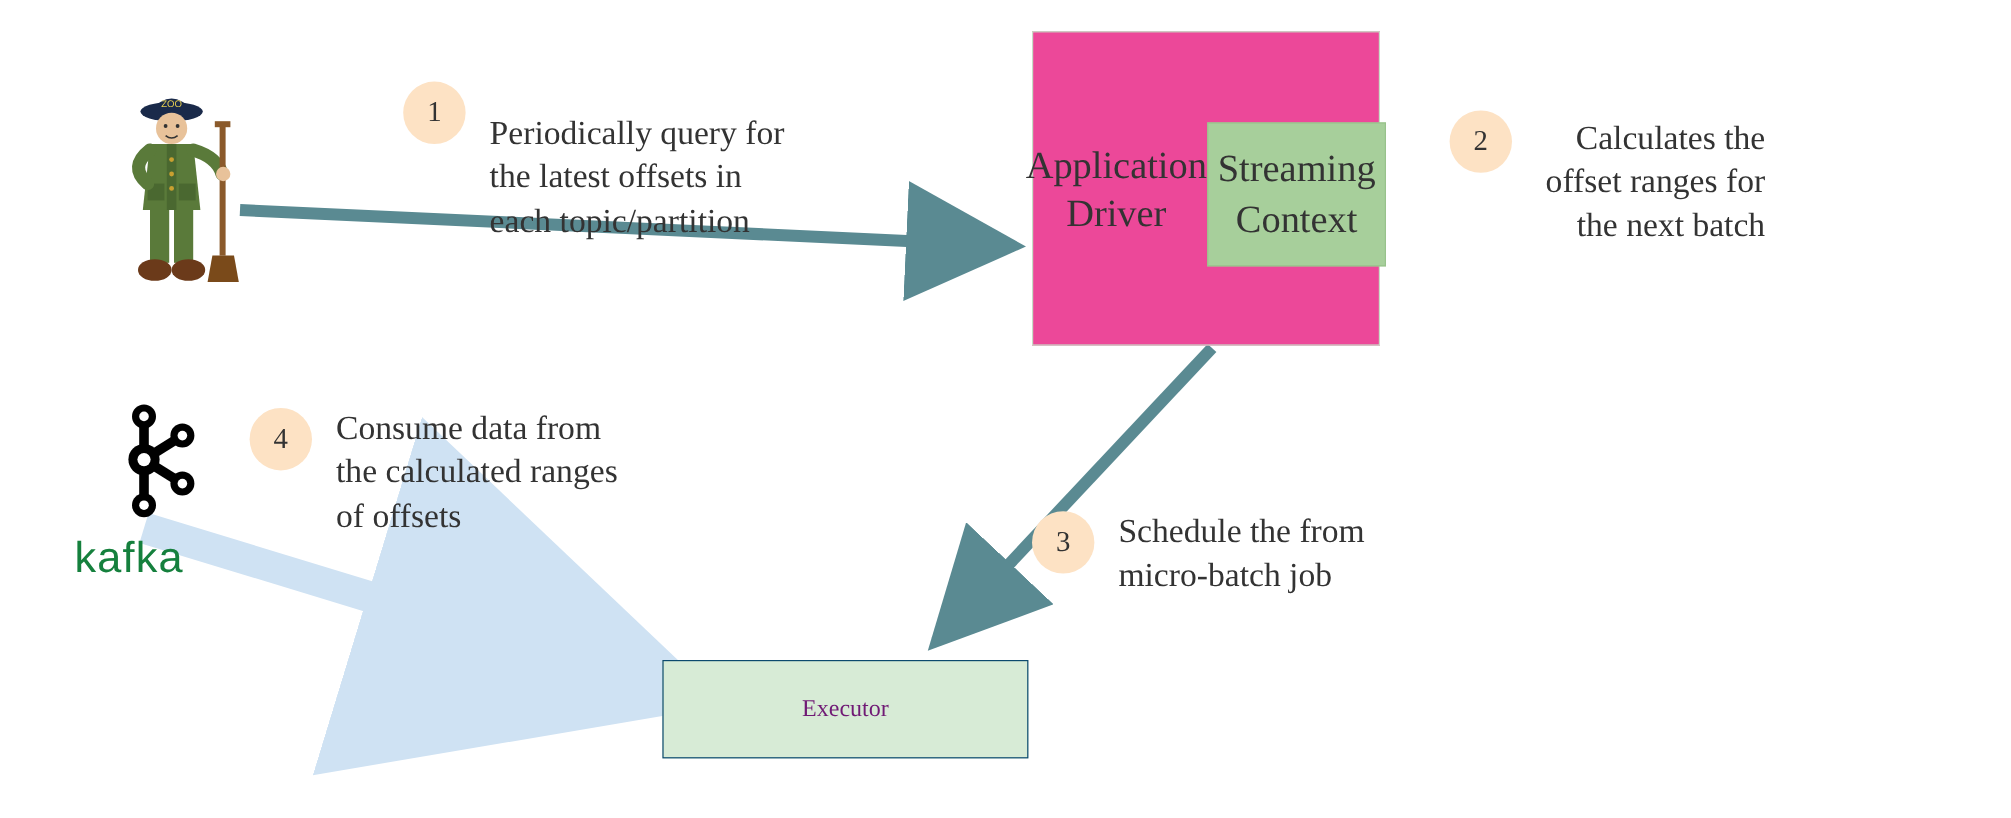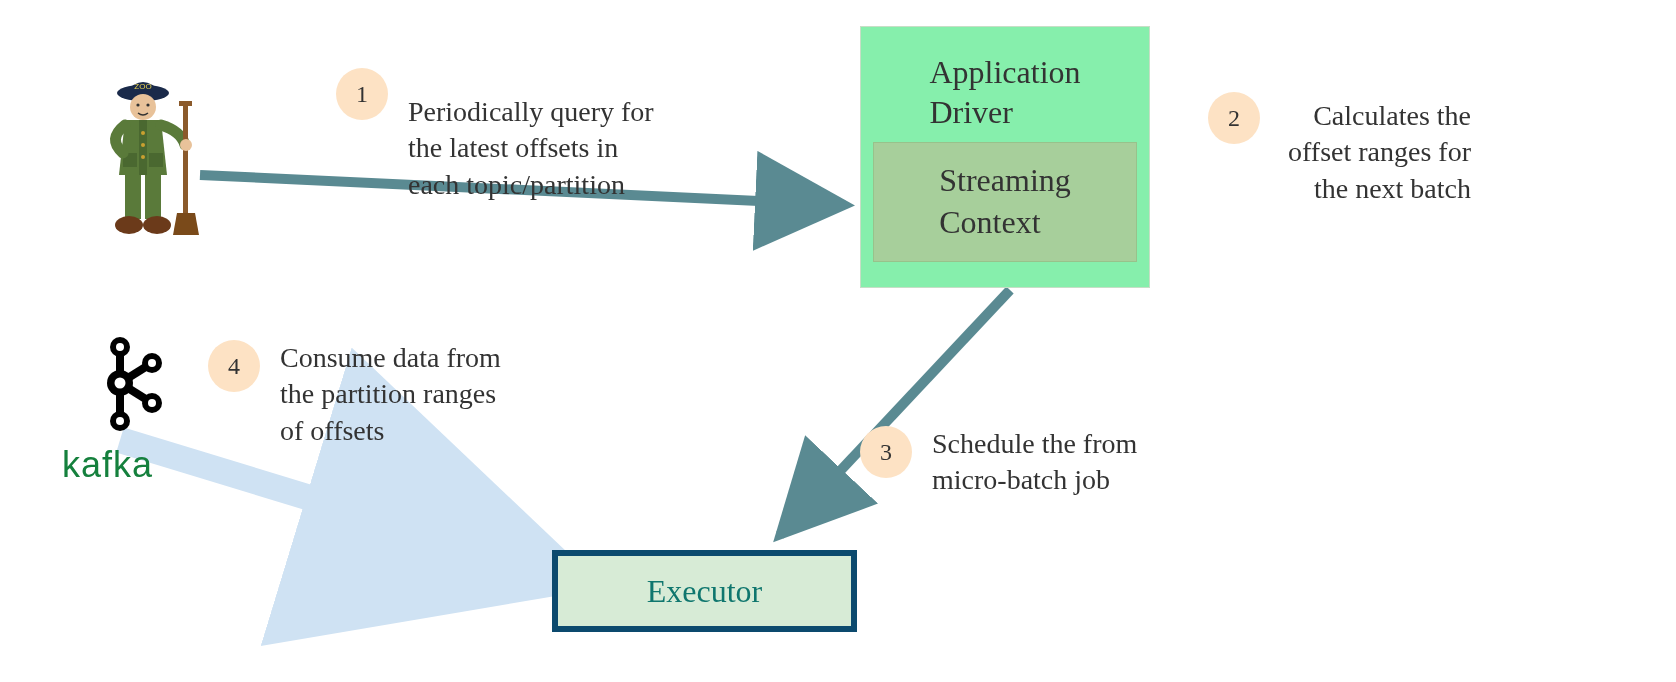--- a/index.html
+++ b/index.html
@@ -9,44 +9,44 @@
     position: relative;
     font-family: "Comic Sans MS", "Segoe Script", "Bradley Hand", cursive;
     background: #fff;
     overflow: hidden;
   }
   .node {
     position: absolute;
     display: flex;
     align-items: center;
     justify-content: center;
-    text-align: left;
+    text-align: center;
   }
   .driver-box {
-    background: #86efac;
+    background: #ec4899;
     border: 1px solid #c7dec6;
     font-size: 32px;
     color: #333;
-    flex-direction: column;
+    flex-direction: row;
     padding: 12px;
   }
   .streaming-box {
     background: #a7cf9b;
     border: 1px solid #98c28b;
     font-size: 32px;
     color: #333;
     width: 100%;
     margin-top: 10px;
     padding: 30px 8px;
   }
   .executor-box {
     background: #d7ebd6;
-    border: 6px solid #0c4a6e;
-    font-size: 32px;
-    color: #0f766e;
+    border: 1px solid #0c4a6e;
+    font-size: 20px;
+    color: #701a75;
   }
   .step-badge {
     position: absolute;
     width: 52px;
     height: 52px;
     border-radius: 50%;
     background: #fde2c4;
     display: flex;
     align-items: center;
     justify-content: center;
@@ -187,14 +187,14 @@
 <div class="step-badge" style="left:860px; top:426px;">
   <span>3</span>
 </div>
 <div class="step-text" style="left:932px; top:426px; white-space:pre-line;">Schedule the from
 micro-batch job</div>
 
 <div class="step-badge" style="left:208px; top:340px;">
   <span>4</span>
 </div>
 <div class="step-text" style="left:280px; top:340px; white-space:pre-line;">Consume data from
-the partition ranges
+the calculated ranges
 of offsets</div>
 
 </body></html>

